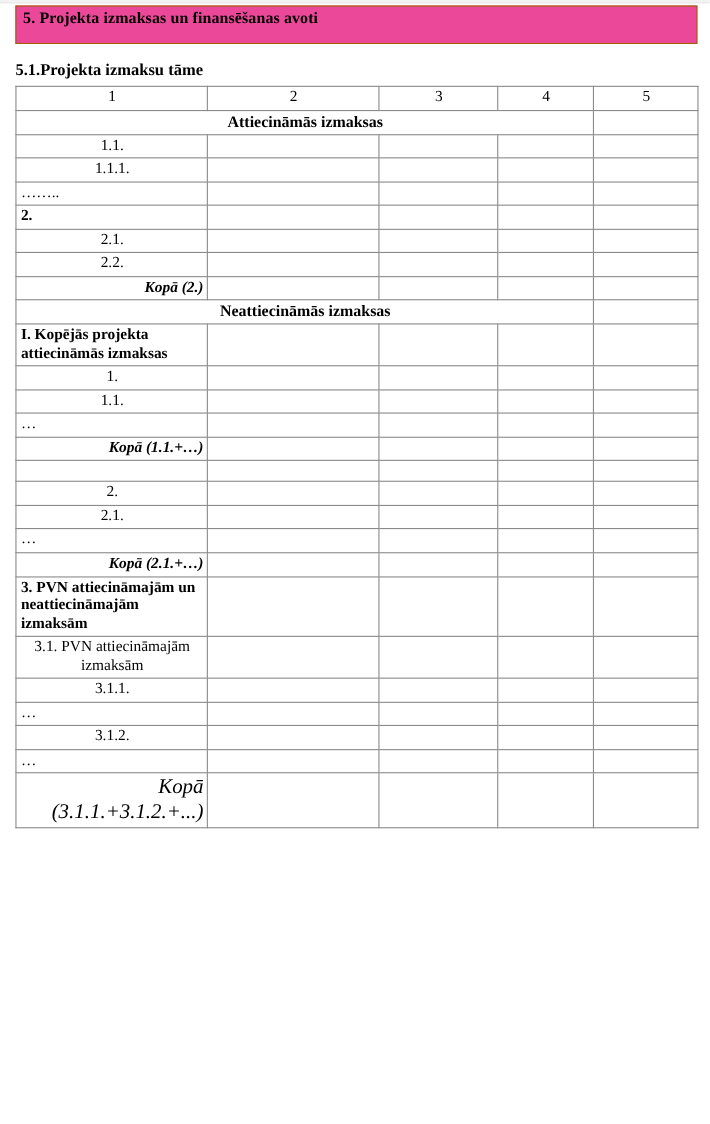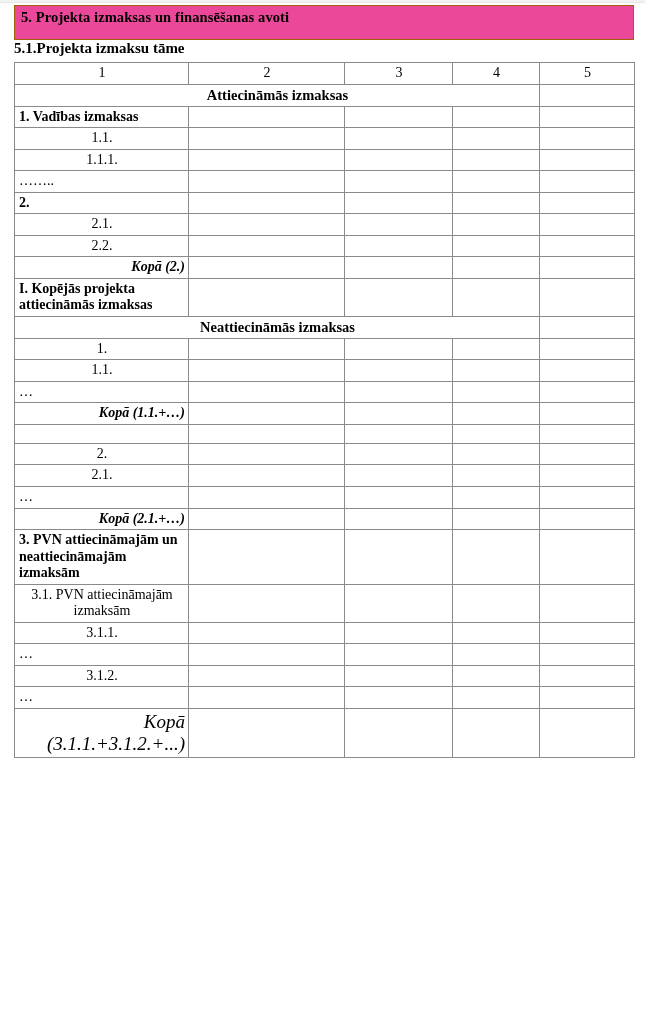--- a/index.html
+++ b/index.html
@@ -45,20 +45,21 @@
     font-size: 14.5px;
     font-weight: bold;
     letter-spacing: 0.1px;
     box-sizing: border-box;
     overflow: hidden;
     white-space: nowrap;
   }
 
   
   .sub-heading {
+    margin-top: 16px;
     margin-bottom: 5px;
     font-size: 15px;
     font-weight: bold;
     white-space: nowrap;
   }
 
   
   table.cost-table {
     border-collapse: collapse;
     width: 620px;
@@ -161,27 +162,20 @@
           <td class="numrow">2</td>
           <td class="numrow">3</td>
           <td class="numrow">4</td>
           <td class="numrow">5</td>
         </tr>
         <tr>
           <td class="section" colspan="4">Attiecināmās izmaksas</td>
           <td class="blank"></td>
         </tr>
         <tr>
-          <td class="cat">1. Vadības izmaksas</td>
-          <td class="blank"></td>
-          <td class="blank"></td>
-          <td class="blank"></td>
-          <td class="blank"></td>
-        </tr>
-        <tr>
           <td class="item">1.1.</td>
           <td class="blank"></td>
           <td class="blank"></td>
           <td class="blank"></td>
           <td class="blank"></td>
         </tr>
         <tr>
           <td class="item">1.1.1.</td>
           <td class="blank"></td>
           <td class="blank"></td>
@@ -217,28 +211,28 @@
           <td class="blank"></td>
         </tr>
         <tr>
           <td class="total">Kopā (2.)</td>
           <td class="blank"></td>
           <td class="blank"></td>
           <td class="blank"></td>
           <td class="blank"></td>
         </tr>
         <tr>
+          <td class="section" colspan="4">Neattiecināmās izmaksas</td>
+          <td class="blank"></td>
+        </tr>
+        <tr>
           <td class="cat">I. Kopējās projekta attiecināmās izmaksas</td>
           <td class="blank"></td>
           <td class="blank"></td>
           <td class="blank"></td>
-          <td class="blank"></td>
-        </tr>
-        <tr>
-          <td class="section" colspan="4">Neattiecināmās izmaksas</td>
           <td class="blank"></td>
         </tr>
         <tr>
           <td class="item">1.</td>
           <td class="blank"></td>
           <td class="blank"></td>
           <td class="blank"></td>
           <td class="blank"></td>
         </tr>
         <tr>

